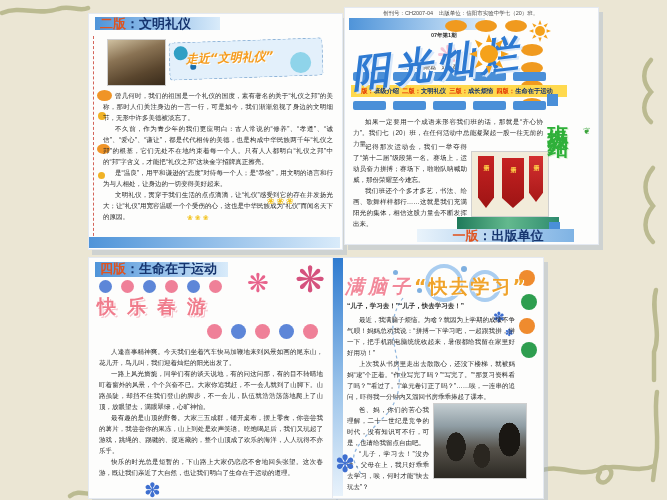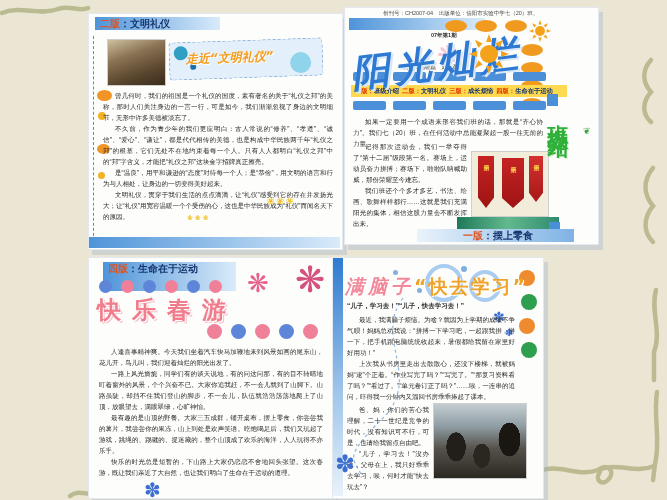--- a/index.html
+++ b/index.html
@@ -4,21 +4,21 @@
 <style>
   html,body{margin:0;padding:0;}
   .stage{position:relative;width:667px;height:500px;background:#ebe6d4;overflow:hidden;
          font-family:"Liberation Sans",sans-serif;}
   .frame-svg{position:absolute;left:0;top:0;z-index:0;}
   .panel{position:absolute;background:#fdfdfc;border:1px solid #e4e9f1;
          box-shadow:4px 5px 0 rgba(160,178,205,.38);z-index:2;}
   
   .hbar{background:linear-gradient(90deg,#4f94d9,#d9ebfa);}
   .hbar-rev{background:linear-gradient(90deg,#e9f3fb,#7fb3e4);}
-  .labeltxt{font-size:10px;font-weight:bold;color:#16356f;white-space:nowrap;
+  .labeltxt{font-size:13px;font-weight:bold;color:#16356f;white-space:nowrap;
             line-height:13px;padding-left:5px;}
   .labeltxt .num{color:#e0531f;}
   .bodytext p{margin:0;text-indent:12px;font-size:6.5px;line-height:11px;color:#2a2a2a;
               text-align:justify;}
   .tiny{font-size:5.5px;color:#4a4a4a;white-space:nowrap;}
   .dot{position:absolute;border-radius:50%;}
   .brickrow{position:absolute;display:flex;gap:7px;}
   .brick{width:33px;height:9px;background:#4a8fd8;border-radius:2px;}
   .crow{position:absolute;display:flex;gap:9px;}
   .c{width:13px;height:13px;border-radius:50%;}
@@ -50,21 +50,21 @@
              font-family:"DejaVu Sans",sans-serif;}
   
   .mast-title{position:absolute;font-family:"DejaVu Sans",sans-serif;font-size:38px;
               font-weight:bold;font-style:italic;color:#2e7ad2;letter-spacing:5px;
               transform:rotate(-7deg);text-shadow:2px 2px 0 #d8e8fa;white-space:nowrap;z-index:3;}
   .oval{position:absolute;width:22px;height:12px;border-radius:50%;background:#f09a1f;}
   .yellowbar{position:absolute;background:#ffd94e;font-size:6.3px;line-height:12px;
              white-space:nowrap;padding-left:4px;font-weight:bold;}
   .yellowbar .n{color:#e03000;} .yellowbar .v{color:#16356f;margin-right:3px;}
   
-  .cy-title{position:absolute;font-family:"DejaVu Sans",sans-serif;font-size:24px;font-weight:bold;
+  .cy-title{position:absolute;font-family:"DejaVu Sans",sans-serif;font-size:19px;font-weight:bold;
             color:#f07c8c;letter-spacing:11px;white-space:nowrap;
             text-shadow:1px 1px 0 #ffffff,2px 2px 0 #f6c2ca;}
   
   .fn-part1{font-family:"DejaVu Sans",sans-serif;font-size:19px;font-weight:bold;font-style:italic;
             color:#f2899a;letter-spacing:4px;text-shadow:1px 1px 0 #fff;}
   .fn-part2{font-family:"DejaVu Sans",sans-serif;font-size:19px;font-weight:bold;
             color:#f0a32a;letter-spacing:2px;text-shadow:1px 1px 0 #fff;}
   .ring{position:absolute;border:4px solid #a9cdf0;border-radius:50%;}
   .vbar{position:absolute;background:linear-gradient(180deg,#2f7bd0,#9cc4ea 55%,#e8f2fb);}
   .redline{position:absolute;border-left:1.5px dashed #d4645a;}
@@ -196,26 +196,26 @@
         </div>
     </div>
     <div class="greenstrip" style="left:112px;top:209px;width:102px;height:12px;"></div>
 
     <div class="vlabel" style="position:absolute;left:201px;top:100px;height:112px;">班级介绍</div>
     <div style="position:absolute;left:202px;top:86px;width:11px;height:12px;background:#4a8fd8;"></div>
     <div style="position:absolute;left:204px;top:214px;width:11px;height:12px;background:#4a8fd8;"></div>
     <div style="position:absolute;left:238px;top:118px;color:#3aa43a;font-size:9px;">❦</div>
 
     <div class="hbar-rev labeltxt" style="position:absolute;left:72px;top:221px;width:152px;height:13px;text-align:center;">
-      <span class="num">一版</span><span>：摆上零食</span>
+      <span class="num">一版</span><span>：出版单位</span>
     </div>
   </div>
 
   <div class="panel" style="left:88px;top:257px;width:244px;height:240px;">
-    <div class="hbar labeltxt" style="position:absolute;left:14px;top:4px;width:128px;height:29px;">
+    <div class="hbar labeltxt" style="position:absolute;left:6px;top:4px;width:128px;height:15px;">
       <span class="num">四版</span><span>：生命在于运动</span>
     </div>
     <div class="crow" style="left:10px;top:22px;">
       <div class="c cblue"></div>
         <div class="c pink"></div>
         <div class="c cblue"></div>
         <div class="c pink"></div>
         <div class="c cblue"></div>
         <div class="c pink"></div>
     </div>

